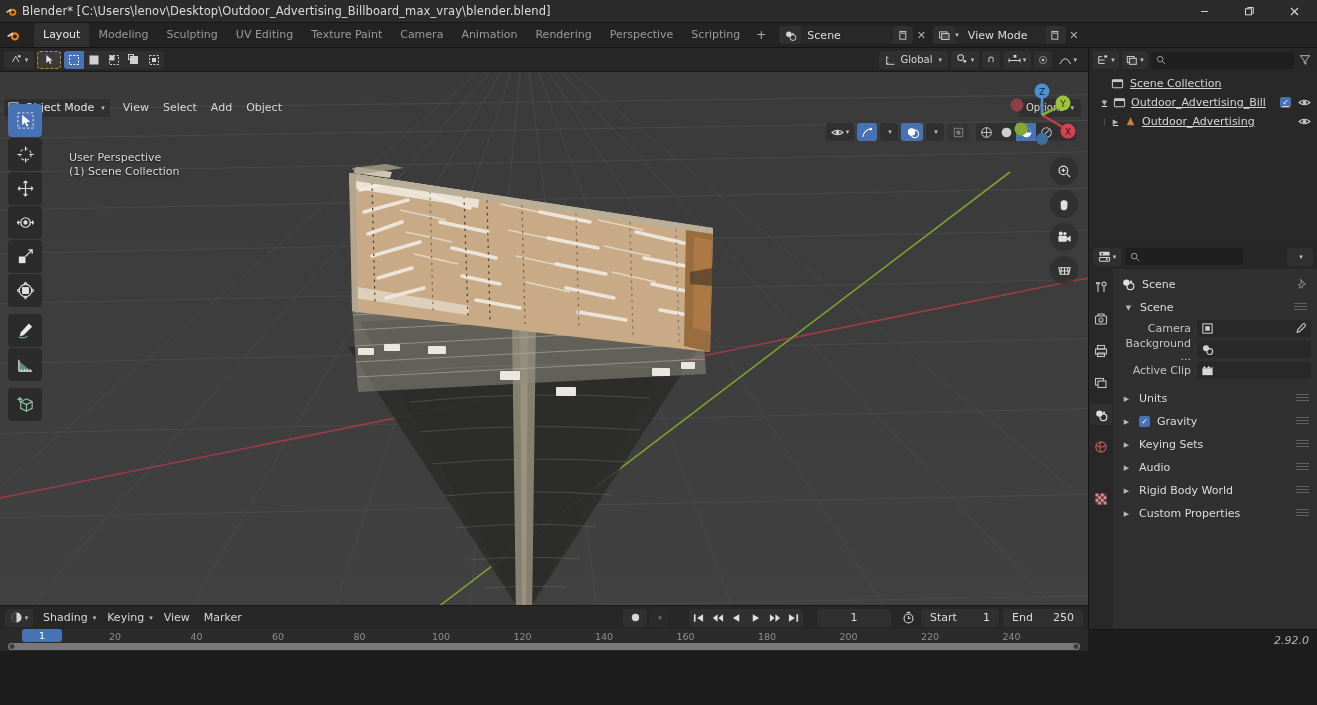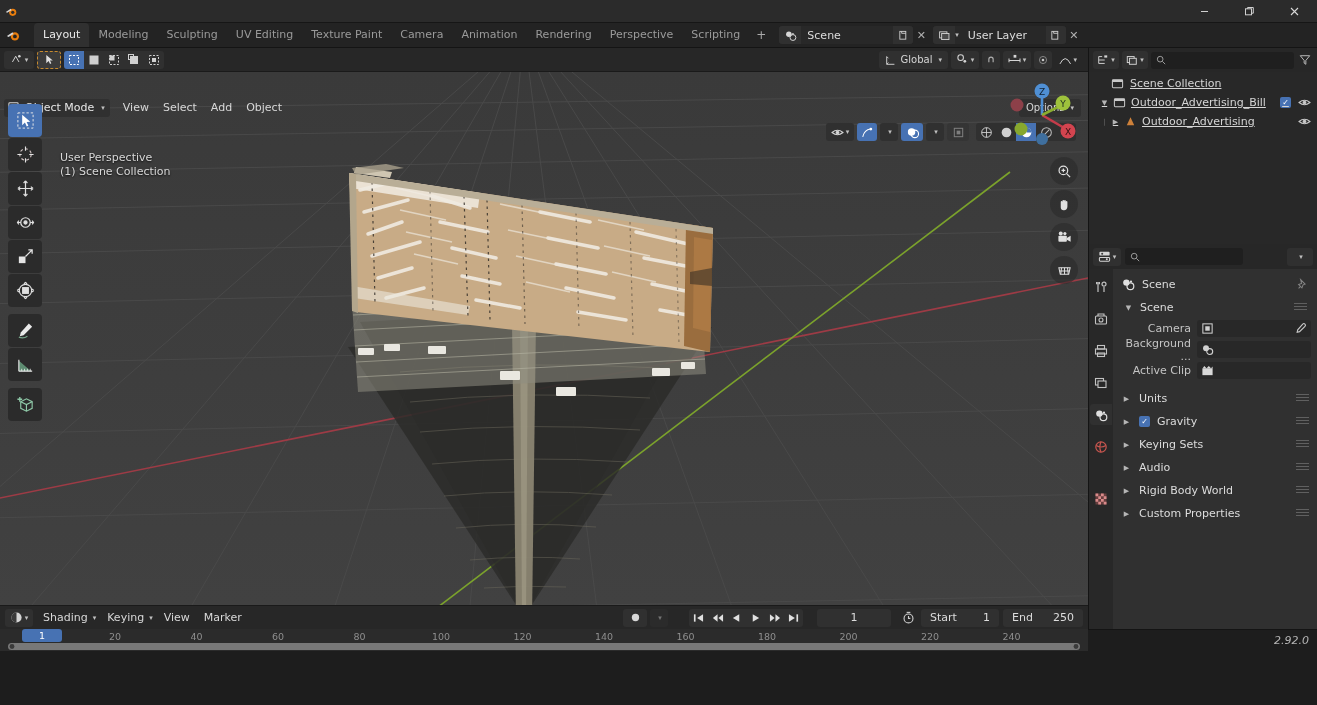--- a/index.html
+++ b/index.html
@@ -59,21 +59,21 @@
   .hgi { width:20px; height:18px; display:flex; align-items:center; justify-content:center; }
   .hgi.on { background:#4772b3; }
   .vp-menu { padding:2px 7px; font-size:11px; color:#d8d8d8; border-radius:3px; }
   .mode-sel { display:flex; align-items:center; height:18px; background:#303030;
     border-radius:3px; padding:0 5px 0 3px; margin-right:6px; }
 
   
   .viewport { position:absolute; top:24px; left:0; width:1088px; height:533px;
     background:#3d3d3d; overflow:hidden; }
   .grid-lines { position:absolute; inset:0; }
-  .vp-text { position:absolute; left:60px; top:79px; font-size:11px; color:#d8d8d8;
+  .vp-text { position:absolute; left:69px; top:79px; font-size:11px; color:#d8d8d8;
     line-height:14px; text-shadow:0 1px 2px rgba(0,0,0,.8); z-index:5; }
 
   .toolbar { position:absolute; left:8px; top:32px; width:34px; z-index:7;
     display:flex; flex-direction:column; gap:1px; }
   .tool { width:34px; height:33px; background:#2b2b2b; border-radius:4px;
     display:flex; align-items:center; justify-content:center; }
   .tool.active { background:#4772b3; }
 
   .nav-side { position:absolute; right:10px; top:85px; z-index:7;
     display:flex; flex-direction:column; gap:5px; align-items:center; }
@@ -139,20 +139,21 @@
 <body>
 
 <div class="titlebar">
   <div class="tb-logo">
     <svg width="13" height="13" viewBox="0 0 16 16">
       <circle cx="9.5" cy="9" r="4.4" fill="#e87d0d"></circle>
       <circle cx="9.5" cy="9" r="2" fill="#2b2b2b"></circle>
       <path d="M1 8.5 L7 4.5 L8 6.4 L2.6 9.6 Z" fill="#d8d8d8"></path>
     </svg>
   </div>
+  <div class="tb-title">Blender* [C:\Users\lenov\Desktop\Outdoor_Advertising_Billboard_max_vray\blender.blend]</div>
   <div class="tb-win">
     <div class="tb-btn">
       <svg width="11" height="11" viewBox="0 0 11 11">
           <path d="M2 5.5 H9" stroke="#d0d0d0" stroke-width="1"></path>
         </svg>
     </div>
     <div class="tb-btn">
       <svg width="11" height="11" viewBox="0 0 11 11">
         <rect x="1.5" y="2.8" width="6" height="6" fill="none" stroke="#d0d0d0" stroke-width="1"></rect>
         <path d="M3.6 2.8 V1.5 H9.3 V7.2 H7.6" fill="none" stroke="#d0d0d0" stroke-width="1"></path>
@@ -207,21 +208,21 @@
     </div>
     <div class="id-x">✕</div>
     <div class="id-field" style="margin-left:4px">
       <div class="id-icon">
         <svg width="13" height="13" viewBox="0 0 16 16">
           <rect x="2" y="3.5" width="9" height="7.5" fill="none" stroke="#d6d6d6" stroke-width="1.1"></rect>
           <rect x="4.5" y="5.5" width="9" height="7.5" fill="#4a4a4a" stroke="#d6d6d6" stroke-width="1.1"></rect>
         </svg>
       </div>
       <div class="drop-arrow" style="margin:0 3px 0 0">▾</div>
-      <div class="id-name" style="width:84px">User Layer</div>
+      <div class="id-name" style="width:84px">View Mode</div>
       <div class="id-new">
         <svg width="11" height="11" viewBox="0 0 12 12">
           <rect x="2" y="1.5" width="6.5" height="8.5" fill="none" stroke="#cfcfcf" stroke-width="1"></rect>
           <path d="M4 1.5 V3.6 H8.5" fill="none" stroke="#cfcfcf" stroke-width="1"></path>
         </svg>
       </div>
     </div>
     <div class="id-x">✕</div>
   </div>
 </div>

